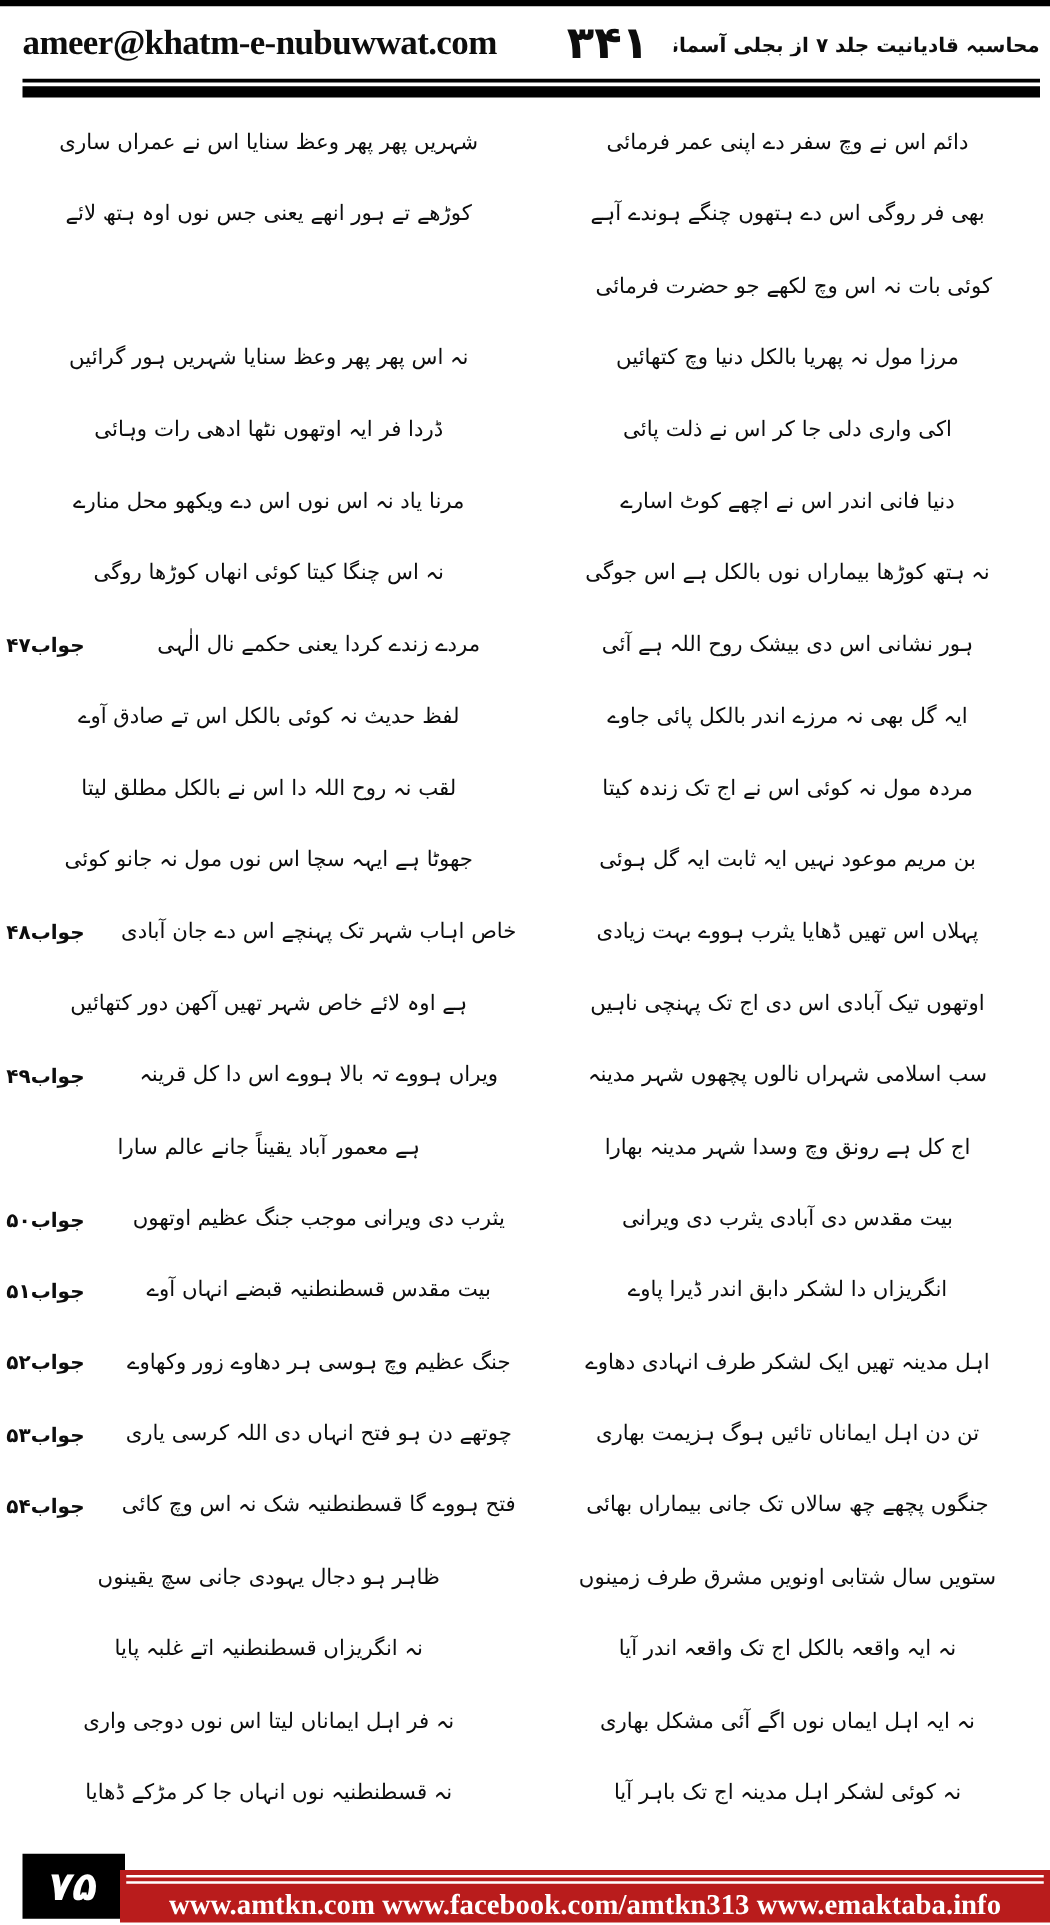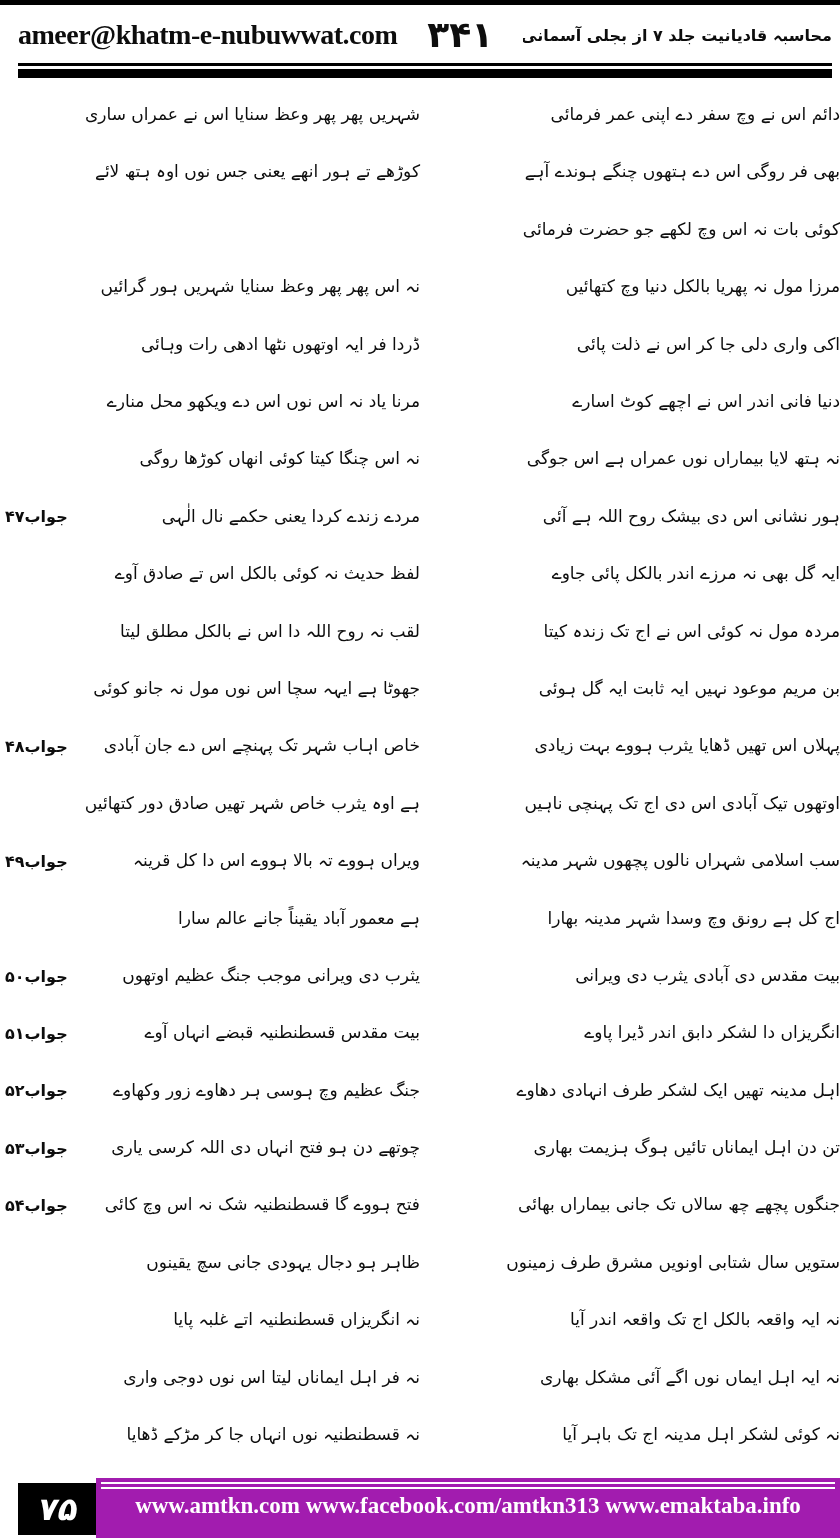--- a/index.html
+++ b/index.html
@@ -8,63 +8,63 @@
     width:840px;height:1540px;
     margin:0 auto;
     background:#ffffff;
     color:#0d0d0d;
     font-family:"DejaVu Sans",sans-serif;
     overflow:hidden;
   }
   .topline{position:absolute;top:0;left:0;width:840px;height:5px;background:#000;}
   .header{
     position:absolute;top:10px;left:18px;right:8px;height:50px;
-    display:flex;align-items:center;gap:26px;
+    display:flex;align-items:center;gap:16px;
   }
   .email{
     font-family:"Liberation Serif",serif;
     font-weight:bold;font-size:28px;letter-spacing:-0.5px;white-space:nowrap;
   }
   .pageno{
     font-size:36px;font-weight:bold;line-height:1;
-    padding:0 4px;white-space:nowrap;
+    padding:0 4px;white-space:nowrap;margin-left:36px;
   }
   .booktitle{
     flex:1;direction:rtl;text-align:left;
     font-size:16px;font-weight:bold;white-space:nowrap;overflow:hidden;
   }
   .header-rule{position:absolute;top:63px;left:18px;right:8px;}
   .header-rule .thin{height:3px;background:#000;margin-bottom:3px;}
   .header-rule .thick{height:9px;background:#000;}
   .verses{position:absolute;top:86px;left:0;right:0;}
   .vrow{
     position:relative;height:57.4px;
     display:flex;direction:rtl;align-items:center;
   }
   .hem{
-    width:50%;
+    width:50%;text-align:center;
     font-size:17px;white-space:nowrap;line-height:1.25;
   }
   .hem.left-part{padding-left:90px;box-sizing:border-box;}
   .vrow.no-note .hem.left-part{padding-left:10px;}
   .mnote{
     position:absolute;left:5px;top:50%;transform:translateY(-50%);
     direction:rtl;font-size:16px;font-weight:bold;white-space:nowrap;
   }
   .footer{position:absolute;left:0;right:0;bottom:0;height:58px;}
   .pagebox{
     position:absolute;left:18px;bottom:5px;width:82px;height:52px;
     background:#000;color:#fff;
     display:flex;align-items:center;justify-content:center;
     font-size:32px;font-weight:bold;
     transform-origin:center;
   }
   .pagebox span{display:inline-block;transform:skewX(-10deg);}
   .bar{
-    position:absolute;left:96px;right:0;bottom:2px;height:60px;background:#a21caf;
+    position:absolute;left:96px;right:0;bottom:2px;height:42px;background:#b91c1c;
   }
   .bar .wline{height:2px;background:#fff;margin:0 5px 3px 5px;}
   .bar .wline.first{margin-top:4px;}
   .urls{
     color:#fff;text-align:center;
     font-family:"Liberation Serif",serif;font-weight:bold;
     font-size:23px;line-height:1.2;white-space:nowrap;margin-top:1px;
   }
 </style>
 </head>
@@ -109,21 +109,21 @@
       <span class="hem right-part">اکی واری دلی جا کر اس نے ذلت پائی</span>
       <span class="hem left-part">ڈردا فر ایہ اوتھوں نٹھا ادھی رات وہائی</span>
 
     </div>
       <div class="vrow no-note">
       <span class="hem right-part">دنیا فانی اندر اس نے اچھے کوٹ اسارے</span>
       <span class="hem left-part">مرنا یاد نہ اس نوں اس دے ویکھو محل منارے</span>
 
     </div>
       <div class="vrow no-note">
-      <span class="hem right-part">نہ ہتھ لایا بیماراں نوں عمراں ہے اس جوگی</span>
+      <span class="hem right-part">نہ ہتھ کوڑھا بیماراں نوں بالکل ہے اس جوگی</span>
       <span class="hem left-part">نہ اس چنگا کیتا کوئی انھاں کوڑھا روگی</span>
 
     </div>
       <div class="vrow">
       <span class="hem right-part">ہور نشانی اس دی بیشک روح اللہ ہے آئی</span>
       <span class="hem left-part">مردے زندے کردا یعنی حکمے نال الٰہی</span>
       <span class="mnote">جواب۴۷</span>
     </div>
       <div class="vrow no-note">
       <span class="hem right-part">ایہ گل بھی نہ مرزے اندر بالکل پائی جاوے</span>
@@ -140,21 +140,21 @@
       <span class="hem left-part">جھوٹا ہے ایہہ سچا اس نوں مول نہ جانو کوئی</span>
 
     </div>
       <div class="vrow">
       <span class="hem right-part">پہلاں اس تھیں ڈھایا یثرب ہووے بہت زیادی</span>
       <span class="hem left-part">خاص اہاب شہر تک پہنچے اس دے جان آبادی</span>
       <span class="mnote">جواب۴۸</span>
     </div>
       <div class="vrow no-note">
       <span class="hem right-part">اوتھوں تیک آبادی اس دی اج تک پہنچی ناہیں</span>
-      <span class="hem left-part">ہے اوہ یثرب خاص شہر تھیں صادق دور کتھائیں</span>
+      <span class="hem left-part">ہے اوہ لائے خاص شہر تھیں آکھن دور کتھائیں</span>
 
     </div>
       <div class="vrow">
       <span class="hem right-part">سب اسلامی شہراں نالوں پچھوں شہر مدینہ</span>
       <span class="hem left-part">ویراں ہووے تہ بالا ہووے اس دا کل قرینہ</span>
       <span class="mnote">جواب۴۹</span>
     </div>
       <div class="vrow no-note">
       <span class="hem right-part">اج کل ہے رونق وچ وسدا شہر مدینہ بھارا</span>
       <span class="hem left-part">ہے معمور آباد یقیناً جانے عالم سارا</span>

